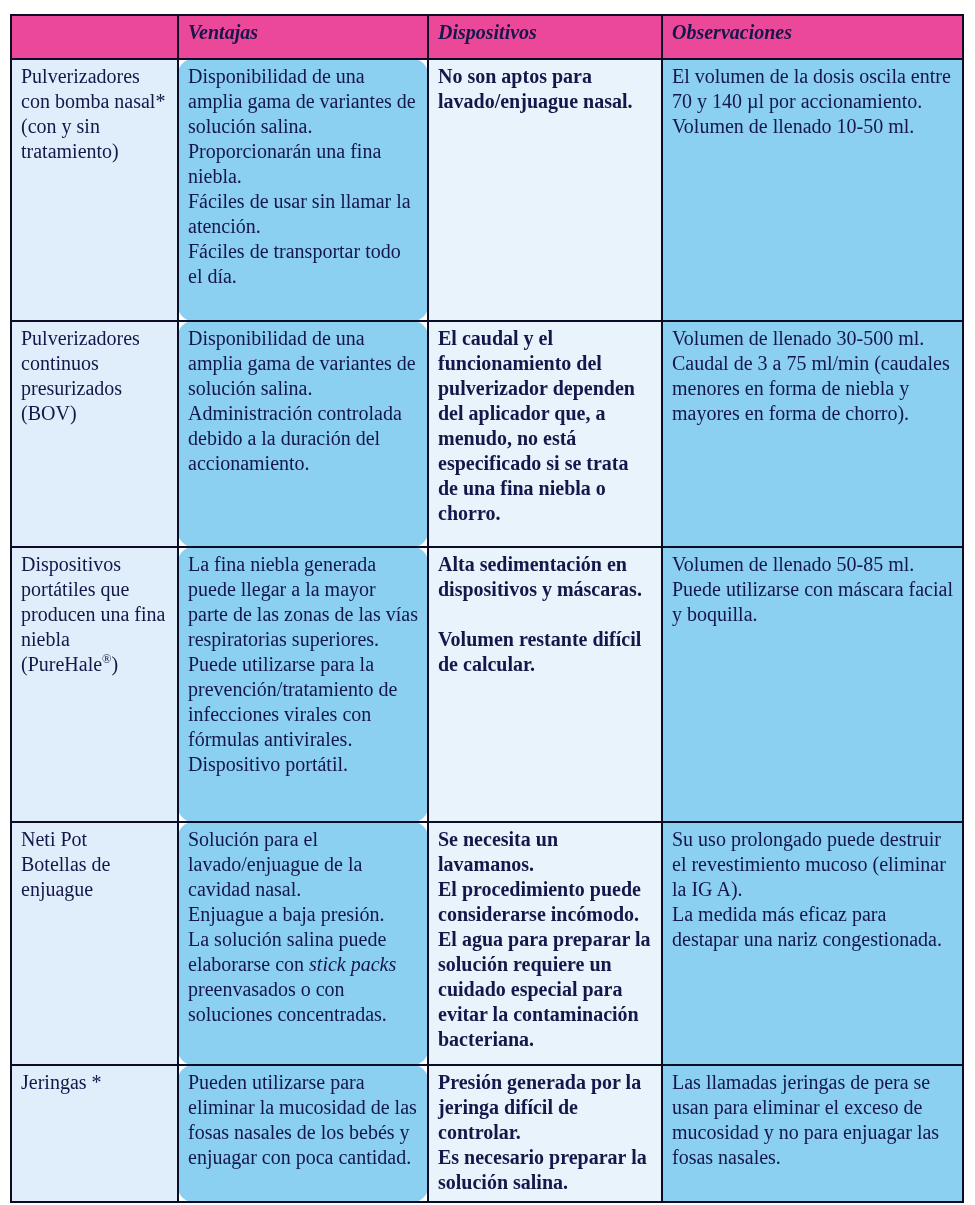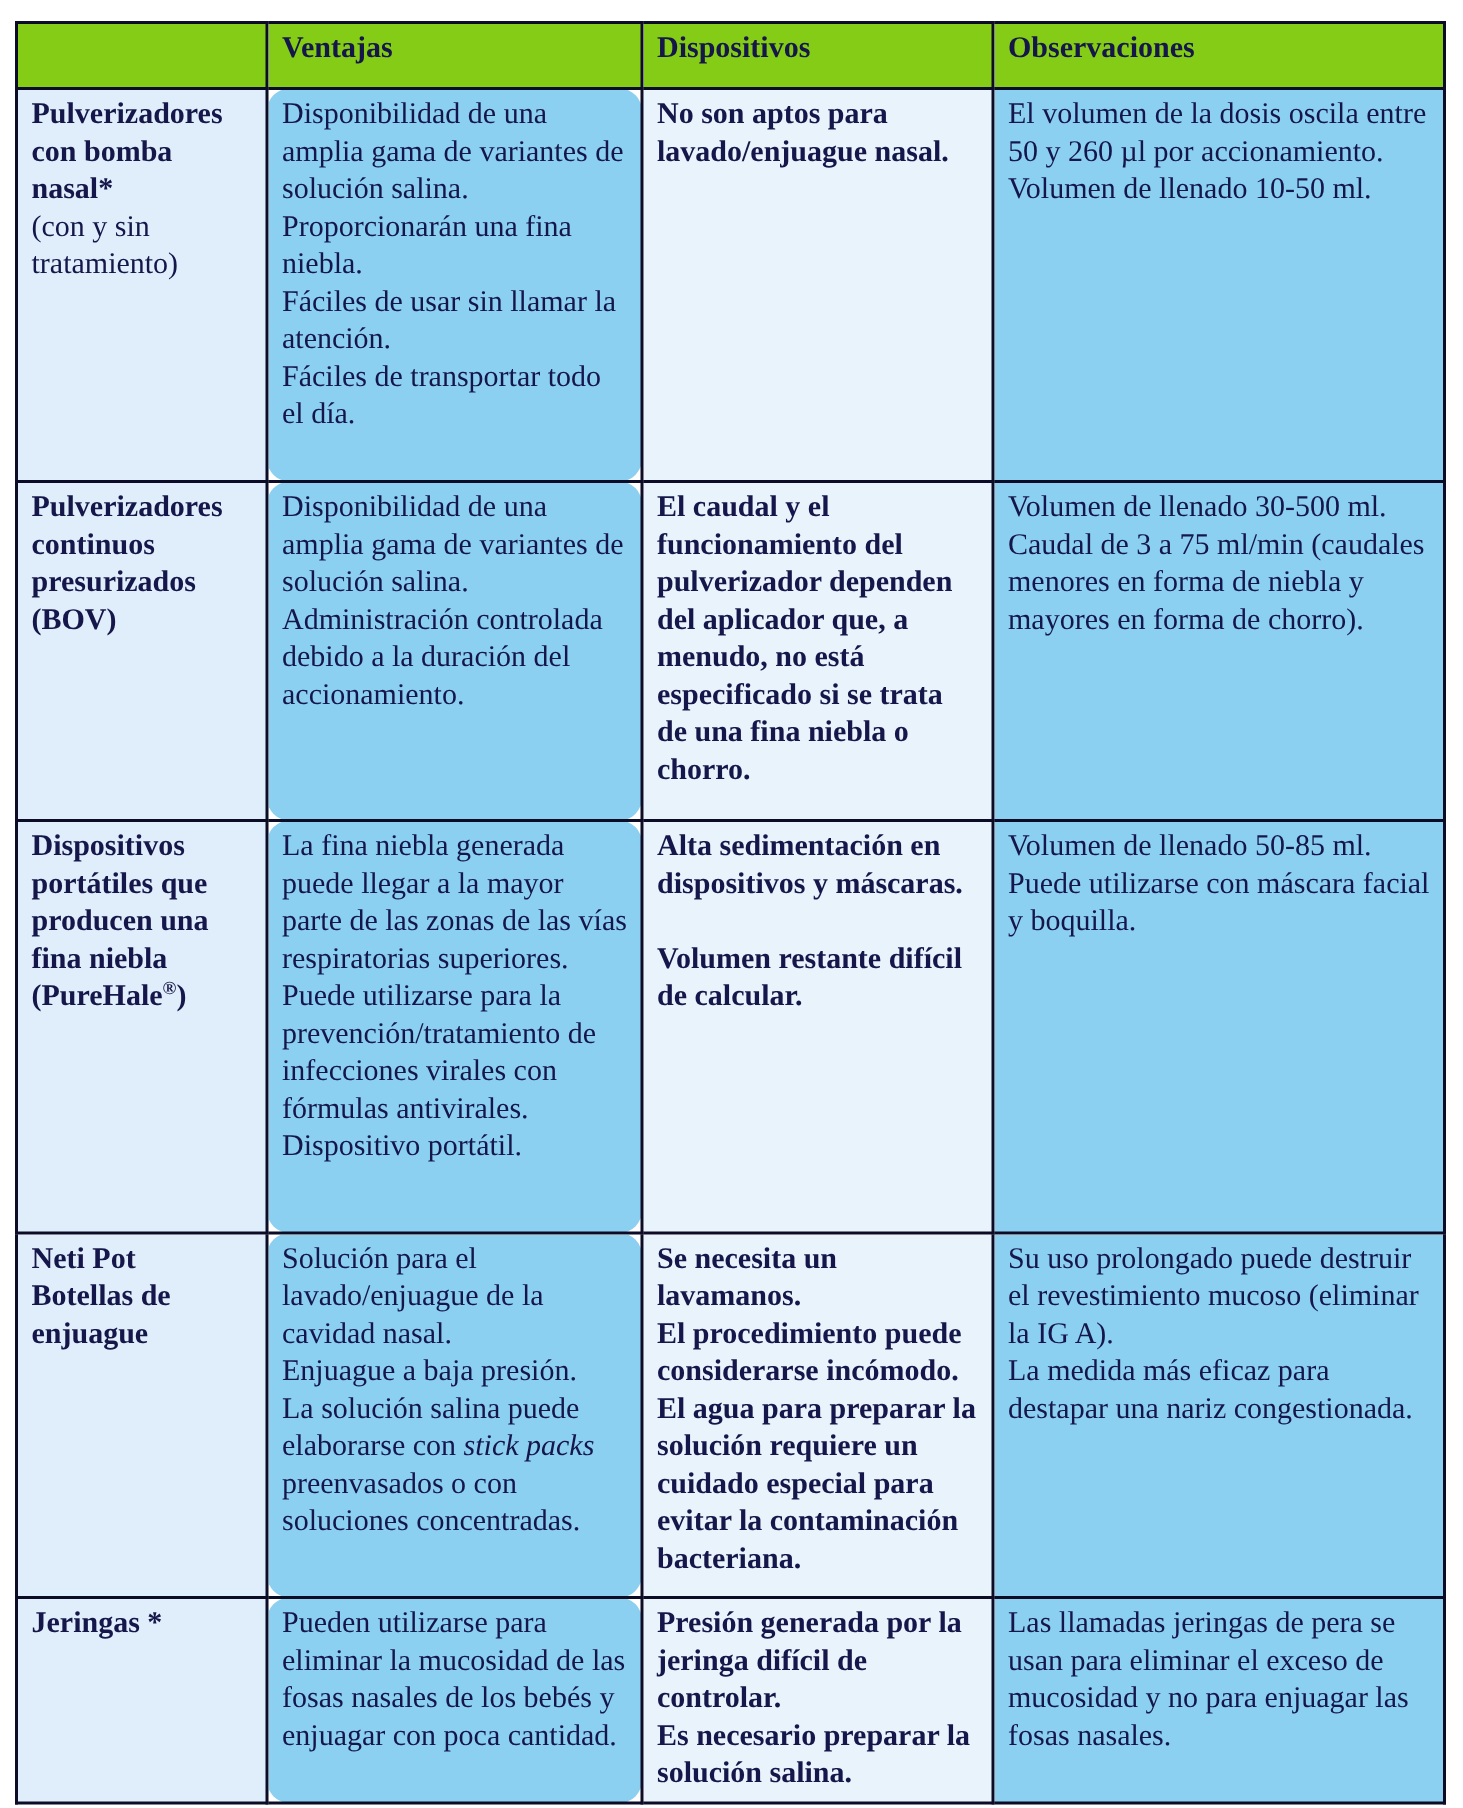--- a/index.html
+++ b/index.html
@@ -34,42 +34,43 @@
     vertical-align: top;
     text-align: left;
     padding: 4px 8px 6px 9px;
     font-size: 20px;
     line-height: 25px;
     color: #15164a;
     box-sizing: border-box;
     overflow: hidden;
   }
   thead th {
-    background: #84cc16;
+    background: #ec4899;
     font-weight: bold;
     padding-top: 7px;
     padding-bottom: 7px;
     color: #101240;
+    font-style: italic;
   }
   td.device {
     background: #dfeefa;
   }
   td.ventajas {
     background: #8bcff1;
     border-radius: 15px;
   }
   td.desventajas {
     background: #e8f3fc;
     font-weight: bold;
   }
   td.observaciones {
     background: #8bcff1;
   }
   .ml { white-space: pre-line; }
-  .b  { font-weight: bold; }
+  .b  { font-weight: normal; }
   sup {
     font-size: 0.62em;
     line-height: 0;
   }
   i { font-style: italic; }
 </style>
 </head>
 <body>
 
 <div class="page">
@@ -97,21 +98,21 @@
         <td class="ventajas">
             <div class="ml">Disponibilidad de una amplia gama de variantes de solución salina.
 Proporcionarán una fina niebla.
 Fáciles de usar sin llamar la atención.
 Fáciles de transportar todo el día.</div>
           </td>
         <td class="desventajas">
             <div class="ml">No son aptos para lavado/enjuague nasal.</div>
           </td>
         <td class="observaciones">
-            <div class="ml">El volumen de la dosis oscila entre 50 y 260 µl por accionamiento.
+            <div class="ml">El volumen de la dosis oscila entre 70 y 140 µl por accionamiento.
 Volumen de llenado 10-50 ml.</div>
           </td>
       </tr>
       <tr style="height:226px;">
         <td class="device">
             <div class="ml b">Pulverizadores continuos presurizados (BOV)</div>
           </td>
         <td class="ventajas">
             <div class="ml">Disponibilidad de una amplia gama de variantes de solución salina.
 Administración controlada debido a la duración del accionamiento.</div>

